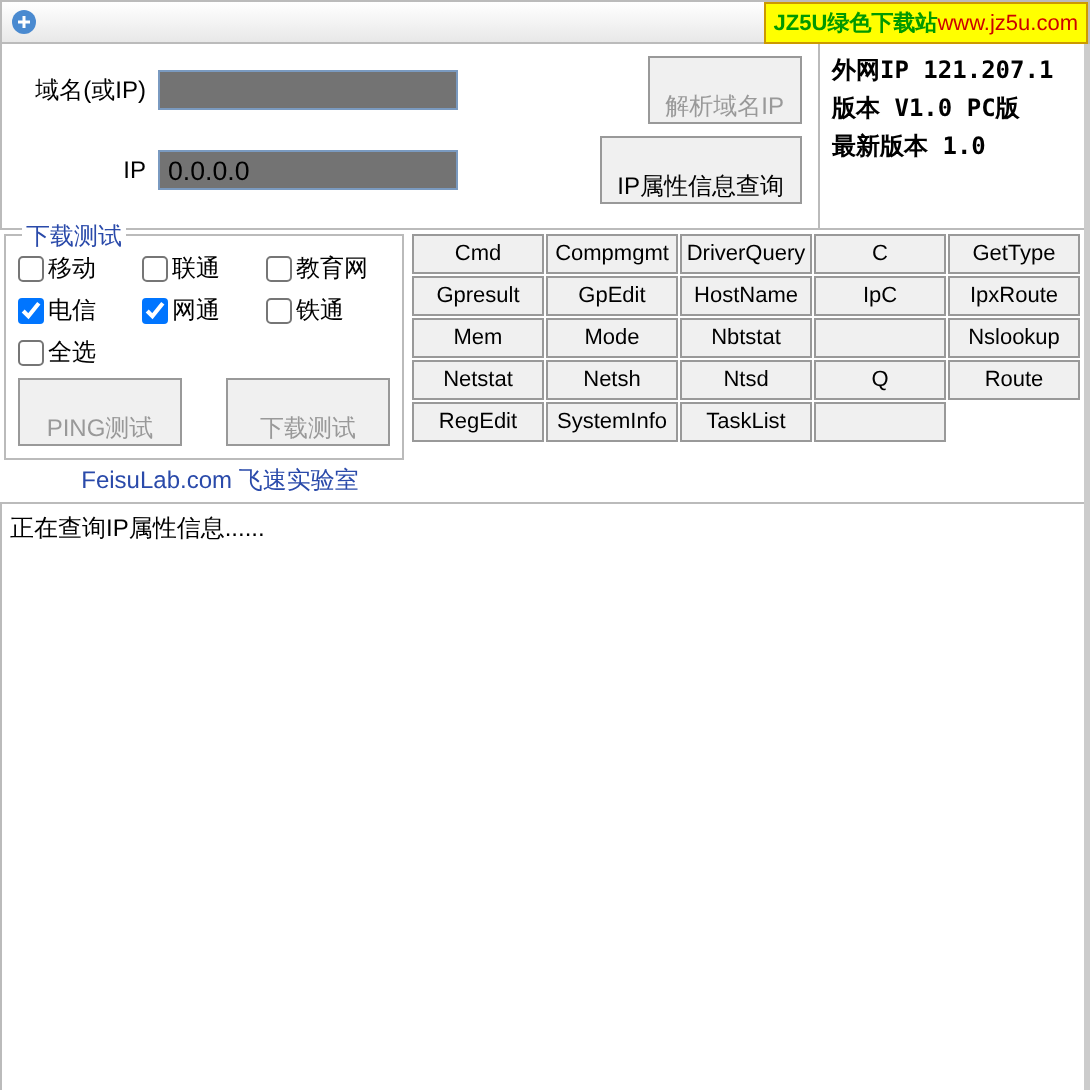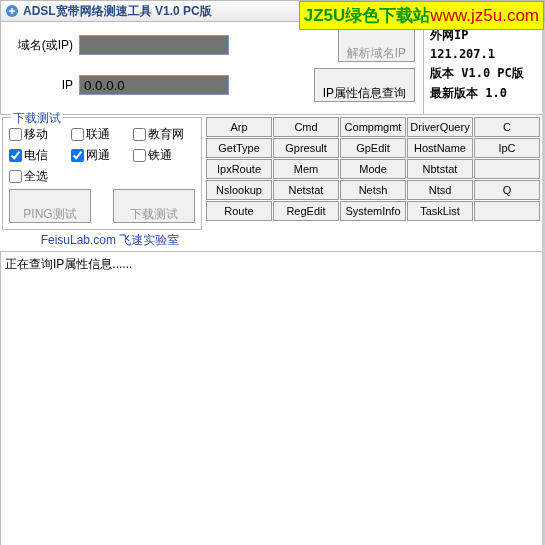--- a/index.html
+++ b/index.html
@@ -1,30 +1,30 @@
 <!DOCTYPE html>
 <html><head>
 <meta charset="utf-8">
 <style>
 * { box-sizing: border-box; margin: 0; padding: 0; }
 body { font-family: "SimSun", Arial, sans-serif; font-size: 12px; background: #fff; width: 545px; height: 545px; overflow: hidden; position: relative; }
 .titlebar { height: 22px; background: linear-gradient(#fff, #e8e8e8); border: 1px solid #bbb; display: flex; align-items: center; padding: 0 4px; }
 .titlebar .icon { width: 14px; height: 14px; margin-right: 4px; display: inline-block; }
 .titlebar .title { font-weight: bold; color: #2a4a8a; }
-.watermark { position: absolute; top: 1px; right: 1px; background: #ffff00; color: #333; font-size: 17px; padding: 2px 4px; border: 1px solid #cc9900; z-index: 10; }
+.watermark { position: absolute; top: 1px; right: 1px; background: #ffff00; color: #333; font-size: 11px; padding: 2px 4px; border: 1px solid #cc9900; z-index: 10; }
 .watermark .green { color: #009900; font-weight: bold; }
 .watermark .red { color: #cc0000; }
 .toparea { display: flex; border: 1px solid #bbb; border-top: none; }
 .input-block { flex: 1; padding: 6px 8px; }
 .row { display: flex; align-items: center; margin-bottom: 6px; }
 .lbl { width: 64px; text-align: right; margin-right: 6px; }
 .txt { border: 1px solid #7a9ac0; height: 20px; padding: 0 4px; background: #737373; }
 .btn { border: 1px solid #999; background: #f0f0f0; height: 20px; padding: 16px 8px; cursor: pointer; font-family: inherit; font-size: 12px; }
 .btn:disabled, .btn.disabled { color: #999; }
-.info-block { width: 121px; border-left: 1px solid #bbb; padding: 4px 6px; font-weight: bold; line-height: 1.6; font-family: "SimSun", monospace; }
+.info-block { width: 135px; border-left: 1px solid #bbb; padding: 4px 6px; font-weight: bold; line-height: 1.6; font-family: "SimSun", monospace; }
 .midarea { display: flex; }
 .testgroup { border: 1px solid #bbb; margin: 2px; padding: 4px 6px 6px; position: relative; width: 200px; }
 .testgroup .legend { position: absolute; top: -8px; left: 8px; background: #fff; color: #2a4aaa; padding: 0 2px; }
 .chkrow { display: flex; margin: 4px 0; }
 .chk { display: flex; align-items: center; margin-right: 6px; width: 58px; }
 .chk input { margin-right: 2px; }
 .btnrow { display: flex; gap: 22px; margin-top: 4px; align-items: center; }
 .btnrow .btn { flex: 1; }
 .footer-link { text-align: center; margin: 2px 0; color: #2a4aaa; padding-left: 16px; }
 .cmdgrid { flex: 1; padding: 2px 0 0 2px; overflow: hidden; }
@@ -36,21 +36,20 @@
 </head>
 <body>
 
 <div class="titlebar">
   <span class="icon">
     <svg width="14" height="14">
         <circle cx="7" cy="7" r="6" fill="#4a8ad0"></circle>
         <path d="M4 7h6M7 4v6" stroke="#fff" stroke-width="1.5"></path>
       </svg>
   </span>
-  <span class="title">ADSL宽带网络测速工具 V1.0 PC版</span>
 </div>
 
 <div class="watermark">
   <span class="green">JZ5U绿色下载站</span><span class="red">www.jz5u.com</span>
 </div>
 
 <div class="toparea">
   <div class="input-block">
     <div class="row">
       <span class="lbl">域名(或IP)</span>
@@ -112,21 +111,20 @@
       </label>
       <div class="btnrow">
         <button class="btn disabled">PING测试</button>
         <button class="btn disabled">下载测试</button>
       </div>
     </div>
     <div class="footer-link">FeisuLab.com 飞速实验室</div>
   </div>
   <div class="cmdgrid">
     <div class="cmdtable" id="cmdtable">
-        <div class="cmdbtn">Arp</div>
         <div class="cmdbtn">Cmd</div>
         <div class="cmdbtn">Compmgmt</div>
         <div class="cmdbtn">DriverQuery</div>
         <div class="cmdbtn">C</div>
         <div class="cmdbtn">GetType</div>
         <div class="cmdbtn">Gpresult</div>
         <div class="cmdbtn">GpEdit</div>
         <div class="cmdbtn">HostName</div>
         <div class="cmdbtn">IpC</div>
         <div class="cmdbtn">IpxRoute</div>

